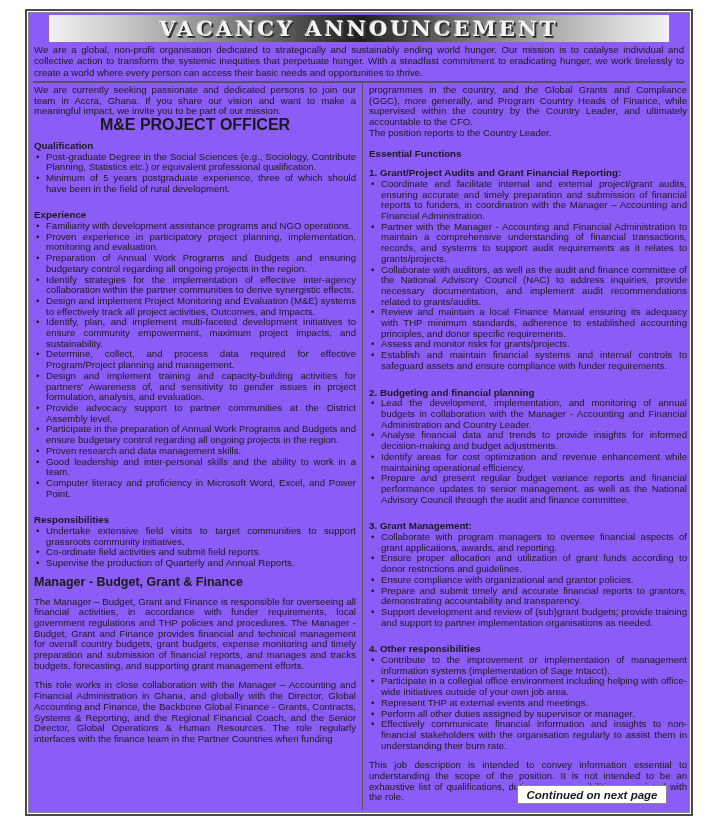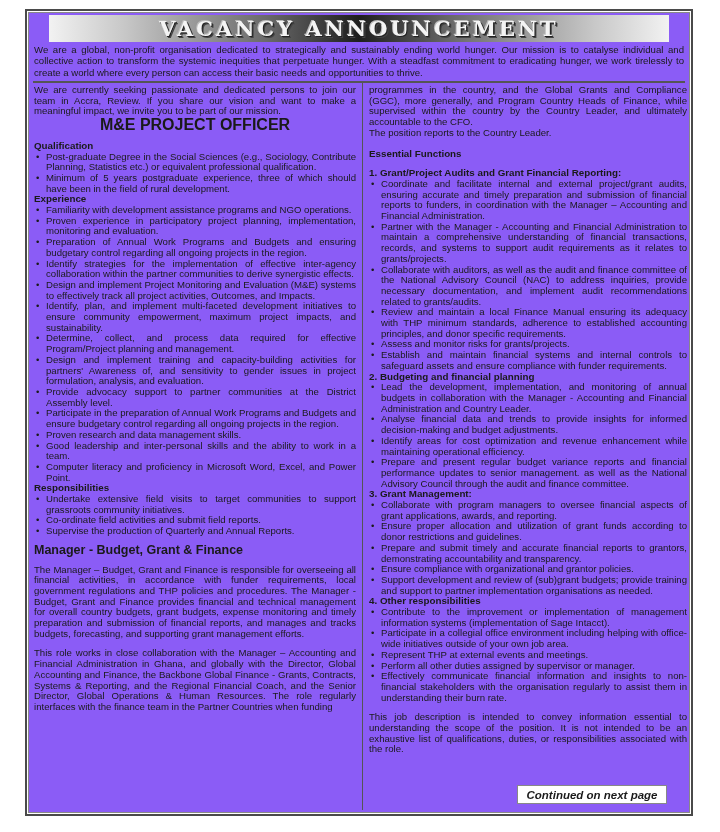--- a/index.html
+++ b/index.html
@@ -25,21 +25,21 @@
   }
   .hr { position:absolute; left:6px; right:6px; top:70px; border-top:2px solid #555; }
   .col {
     position:absolute; top:74px; font-size:9.6px; line-height:10.7px; text-align:justify;
   }
   .col-left { left:7px; width:322px; }
   .col-right { left:342px; width:318px; }
   .vline { position:absolute; left:335px; top:72px; bottom:4px; border-left:1px solid #555; }
   p { margin:0; }
   .job-title { text-align:center; font-weight:bold; font-size:16px; margin:3px 0 10px; }
-  .sec-head { font-weight:bold; font-size:9.8px; margin-top:0; }
+  .sec-head { font-weight:bold; font-size:9.8px; margin-top:16px; }
   .sec-head.first { margin-top:0; }
   ul { list-style:none; margin:0; padding:0; }
   li { position:relative; padding-left:12px; }
   li::before { content:"•"; position:absolute; left:2px; top:0; }
   .role-title { font-weight:bold; font-size:12.5px; margin:8px 0 9px; }
   .para { margin-bottom:9px; }
   .gap { height:9px; }
   .cont-box {
     position:absolute; right:24px; bottom:10px; width:148px; height:17px;
     border:1px solid #888; display:flex; align-items:center; justify-content:center;
@@ -51,21 +51,21 @@
 
 <div class="frame">
   <div class="banner">
     <span class="banner-title">VACANCY ANNOUNCEMENT</span>
   </div>
   <p class="intro">We are a global, non-profit organisation dedicated to strategically and sustainably ending world hunger. Our mission is to catalyse individual and collective action to transform the systemic inequities that perpetuate hunger. With a steadfast commitment to eradicating hunger, we work tirelessly to create a world where every person can access their basic needs and opportunities to thrive.</p>
   <div class="hr"></div>
   <div class="vline"></div>
 
   <div class="col col-left">
-    <p>We are currently seeking passionate and dedicated persons to join our team in Accra, Review. If you share our vision and want to make a meaningful impact, we invite you to be part of our mission.</p>
+    <p>We are currently seeking passionate and dedicated persons to join our team in Accra, Ghana. If you share our vision and want to make a meaningful impact, we invite you to be part of our mission.</p>
     <div class="job-title">M&amp;E PROJECT OFFICER</div>
 
     <div class="sec-head first">Qualification</div>
     <ul>
         <li>Post-graduate Degree in the Social Sciences (e.g., Sociology, Contribute Planning, Statistics etc.) or equivalent professional qualification.</li>
         <li>Minimum of 5 years postgraduate experience, three of which should have been in the field of rural development.</li>
       </ul>
 
     <div class="sec-head">Experience</div>
     <ul>
@@ -115,22 +115,22 @@
         <ul>
           <li>Lead the development, implementation, and monitoring of annual budgets in collaboration with the Manager - Accounting and Financial Administration and Country Leader.</li>
           <li>Analyse financial data and trends to provide insights for informed decision-making and budget adjustments.</li>
           <li>Identify areas for cost optimization and revenue enhancement while maintaining operational efficiency.</li>
           <li>Prepare and present regular budget variance reports and financial performance updates to senior management. as well as the National Advisory Council through the audit and finance committee.</li>
         </ul>
         <div class="sec-head">3. Grant Management:</div>
         <ul>
           <li>Collaborate with program managers to oversee financial aspects of grant applications, awards, and reporting.</li>
           <li>Ensure proper allocation and utilization of grant funds according to donor restrictions and guidelines.</li>
+          <li>Ensure compliance with organizational and grantor policies.</li>
           <li>Prepare and submit timely and accurate financial reports to grantors, demonstrating accountability and transparency.</li>
-          <li>Ensure compliance with organizational and grantor policies.</li>
           <li>Support development and review of (sub)grant budgets; provide training and support to partner implementation organisations as needed.</li>
         </ul>
         <div class="sec-head">4. Other responsibilities</div>
         <ul>
           <li>Contribute to the improvement or implementation of management information systems (implementation of Sage Intacct).</li>
           <li>Participate in a collegial office environment including helping with office-wide initiatives outside of your own job area.</li>
           <li>Represent THP at external events and meetings.</li>
           <li>Perform all other duties assigned by supervisor or manager.</li>
           <li>Effectively communicate financial information and insights to non-financial stakeholders with the organisation regularly to assist them in understanding their burn rate.</li>
         </ul>

